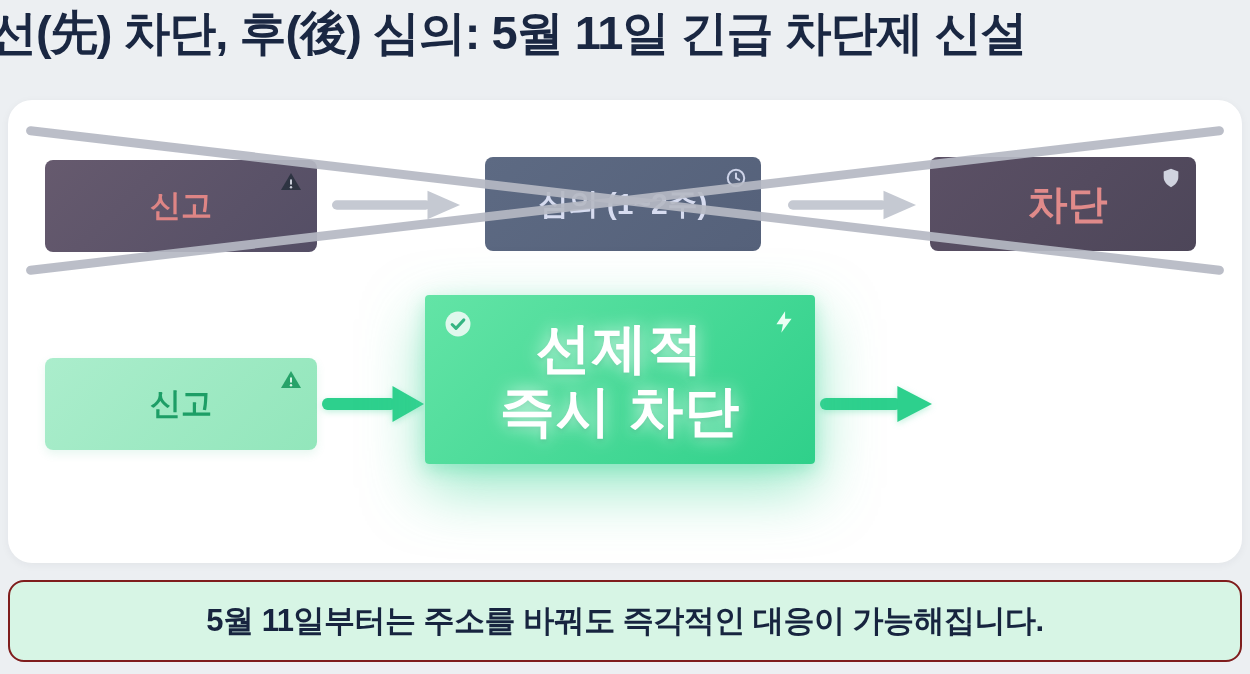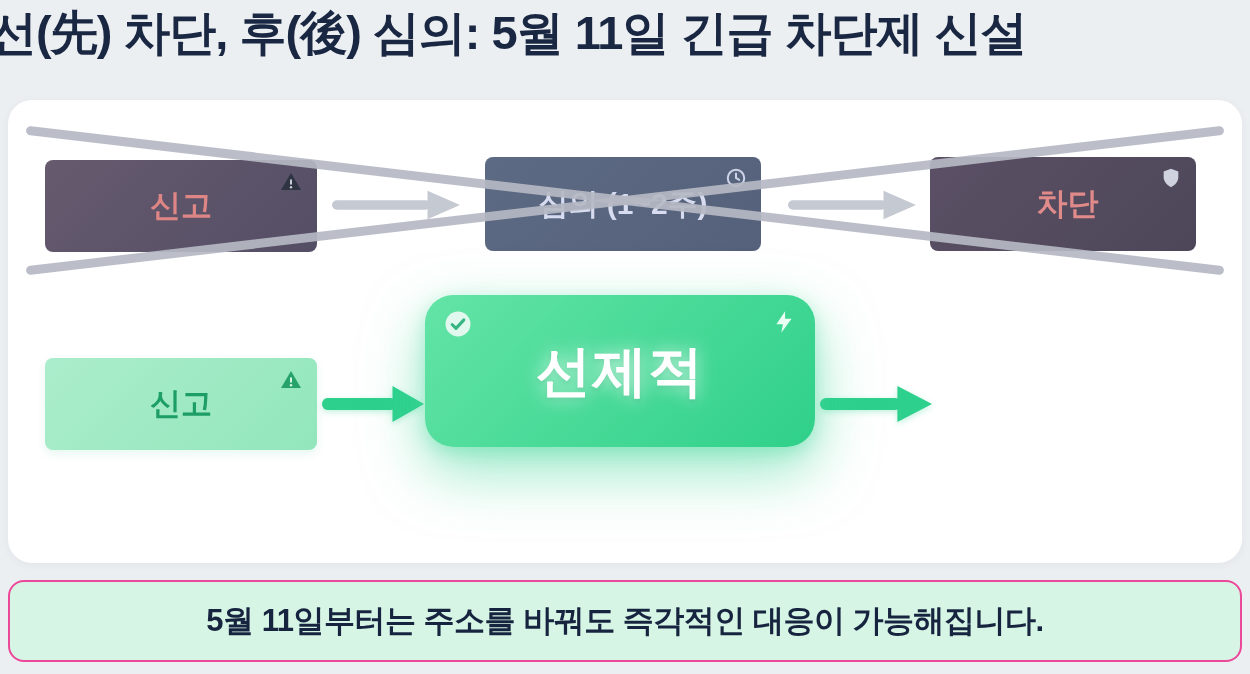--- a/index.html
+++ b/index.html
@@ -36,21 +36,21 @@
   .old-report{ left:37px; top:60px; width:272px; height:92px;
     background:linear-gradient(135deg,#665a6e,#544e65); }
   .old-report .label{ color:#de8585; font-size:31px; }
 
   .old-review{ left:477px; top:57px; width:276px; height:94px;
     background:linear-gradient(135deg,#5d6a83,#55617a); }
   .old-review .label{ color:#d7dcf0; font-size:30px; }
 
   .old-block{ left:922px; top:57px; width:266px; height:94px;
     background:linear-gradient(135deg,#5b5065,#4d4659); }
-  .old-block .label{ color:#e08a8a; font-size:31px;margin-left:9px; }
+  .old-block .label{ color:#e08a8a; font-size:40px;margin-left:9px; }
 
   .arrow{ position:absolute; line-height:0; }
   .arrow svg{ display:block; }
   .gray-arrow{ color:#c5c9d2; }
   .gray-arrow-1{ left:324px; top:86px; width:128px; height:38px; }
   .gray-arrow-2{ left:780px; top:86px; width:128px; height:38px; }
 
   .cross-line{
     position:absolute; left:14px; top:96px; width:1206px; height:9px;
     background:#b5b9c3; border-radius:5px; opacity:.92; z-index:6;
@@ -61,43 +61,43 @@
   
   .mint{
     background:linear-gradient(135deg,#abedcc,#92e6bb);
     box-shadow:0 4px 10px rgba(60,190,130,.12);
   }
   .mint .label{ color:#1d9e66; font-size:31px; }
   .new-report{ left:37px; top:258px; width:272px; height:92px; }
   .new-post{ left:922px; top:258px; width:266px; height:92px; }
 
   .action-box{
-    position:absolute; left:417px; top:195px; width:390px; height:152px;
-    border-radius:28px;
+    position:absolute; left:417px; top:195px; width:390px; height:169px;
+    border-radius:4px;
     background:linear-gradient(135deg,#63e4a6,#2fd08a);
     box-shadow:0 24px 60px rgba(70,215,155,.55), 0 6px 18px rgba(70,215,155,.35);
     display:flex; flex-direction:column; align-items:center; justify-content:center;
     z-index:4;
   }
   .action-box .big-line{
     color:#ffffff; font-size:55px; font-weight:800; line-height:1.14;
     text-shadow:0 0 18px rgba(255,255,255,.8), 0 2px 4px rgba(20,120,80,.2);
     letter-spacing:1px;
   }
   .action-icon-left{ position:absolute; top:14px; left:18px; line-height:0; }
   .action-icon-right{ position:absolute; top:14px; right:18px; line-height:0; }
 
   .green-arrow{ color:#2dd08d; filter:drop-shadow(0 2px 3px rgba(45,208,141,.3)); }
   .green-arrow-1{ left:314px; top:282px; width:102px; height:44px; }
   .green-arrow-2{ left:812px; top:282px; width:112px; height:44px; }
 
   
   .banner{
     position:absolute; left:8px; top:580px; width:1234px; height:82px;
-    background:#d7f5e5; border:2px solid #ec4899; border-radius:16px;
+    background:#d7f5e5; border:2px solid #7f1d1d; border-radius:16px;
     display:flex; align-items:center; justify-content:center;
   }
   .banner .banner-text{
     color:#17243f; font-size:31px; font-weight:800; letter-spacing:-0.5px;
   }
 </style>
 </head>
 <body>
 
 <div class="page-title">선(先) 차단, 후(後) 심의: 5월 11일 긴급 차단제 신설</div>
@@ -175,20 +175,21 @@
           <circle cx="12" cy="12" r="10" fill="rgba(235,250,243,.92)"></circle>
           <path d="M7.3 12.4l3.1 3.1 6.3-6.8" stroke="#35b582" stroke-width="2.4" fill="none" stroke-linecap="round" stroke-linejoin="round"></path>
         </svg>
     </span>
     <span class="action-icon-right">
       <svg width="26" height="26" viewBox="0 0 24 24">
           <path d="M13 2 L5 14h6l-1.5 8L19 9h-6z" fill="#eafff4"></path>
         </svg>
     </span>
     <span class="big-line">선제적</span>
+    <span class="big-line">즉시 차단</span>
   </div>
 
   <div class="arrow green-arrow green-arrow-2">
     <svg width="112" height="44" viewBox="0 0 110 44" preserveAspectRatio="none">
         <rect x="0" y="16" width="80" height="12" rx="6" fill="currentColor"></rect>
         <polygon points="76,4 110,22 76,40" fill="currentColor"></polygon>
       </svg>
   </div>
 
 

